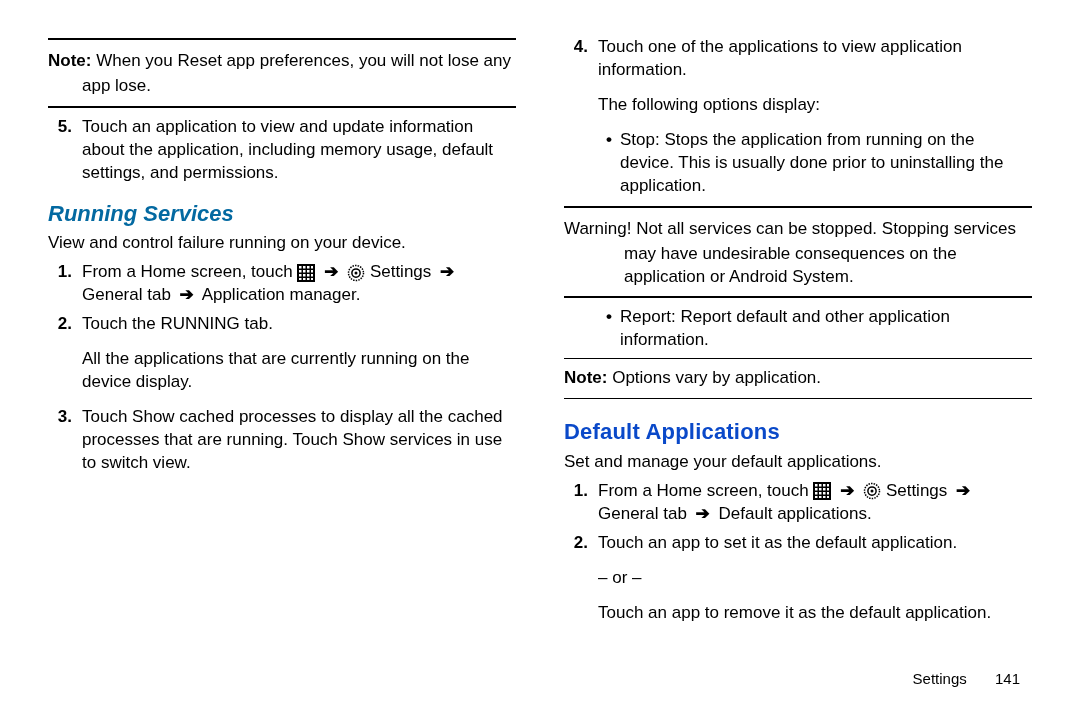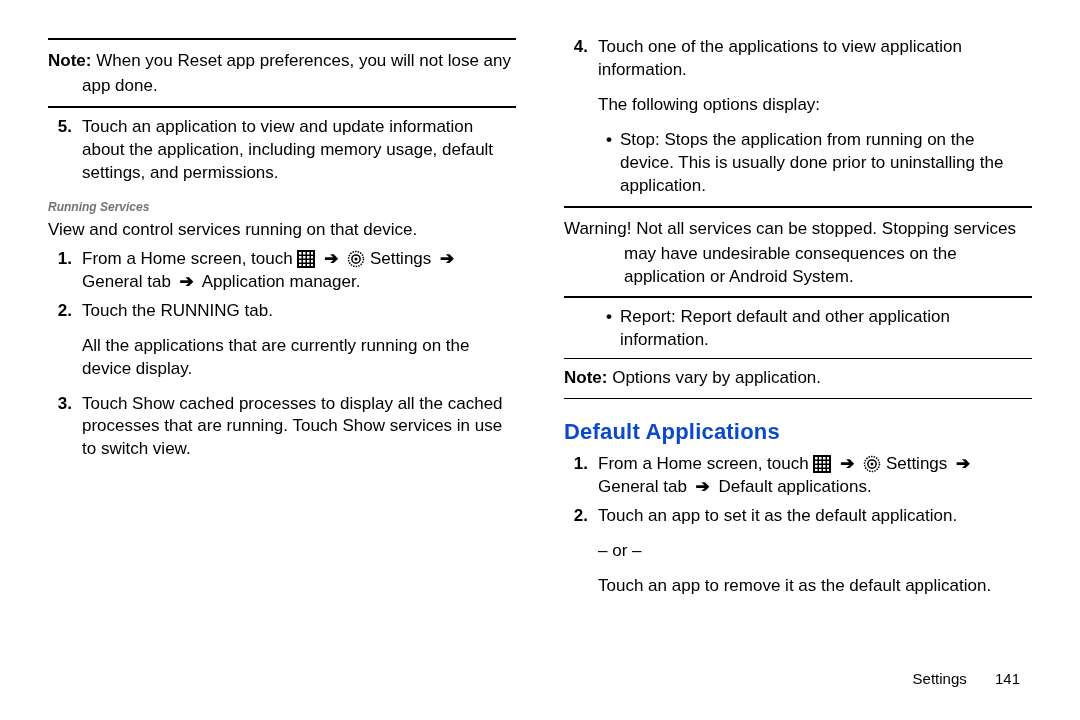--- a/index.html
+++ b/index.html
@@ -24,24 +24,24 @@
   }
   .col-left{padding-right:24px}
   .col-right{padding-left:24px}
   .rule{border:0;border-top:2px solid #000;margin:8px 0}
   .rule-thin{border:0;border-top:1px solid #000;margin:6px 0}
   .note{padding:2px 0}
   .note .label{font-weight:bold}
   .note .body{font-weight:normal}
   .note-cont{padding-left:34px}
   .sub-h{
-    color:#737373;
+    color:#0369a1;
     font-weight:bold;
     font-style:italic;
-    font-size:12px;
+    font-size:22px;
     margin:14px 0 4px 0;
   }
   .sec-h{
     color:#0a49c9;
     font-weight:900;
     font-size:22px;
     margin:18px 0 4px 0;
     letter-spacing:0.2px;
   }
   .intro{margin:2px 0 6px 0}
@@ -88,32 +88,32 @@
 
 <div class="page">
 
   <div class="col col-left">
 
     <hr class="rule">
     <div class="note">
       <span class="label">Note:</span>
       <span class="body">When you Reset app preferences, you will not lose any</span>
     </div>
-    <div class="note-cont">app done.</div>
+    <div class="note-cont">app lose.</div>
     <hr class="rule">
 
     <ol>
       <li class="step">
         <span class="num">5.</span>
         <span class="txt">Touch an application to view and update information about the application, including memory usage, default settings, and permissions.</span>
       </li>
     </ol>
 
     <div class="sub-h">Running Services</div>
-    <div class="intro">View and control services running on that device.</div>
+    <div class="intro">View and control failure running on your device.</div>
 
     <ol>
       <li class="step">
         <span class="num">1.</span>
         <span class="txt">
           <span>From a Home screen, touch </span>
           <span class="icon icon-grid">
             <svg width="18" height="18" viewBox="0 0 18 18">
                 <rect x="0" y="0" width="18" height="18" fill="#000"></rect>
                 <g fill="#fff">
@@ -208,20 +208,21 @@
       </li>
     </ul>
 
     <hr class="rule-thin">
     <div class="note">
       <span class="label">Note:</span><span class="body"> Options vary by application.</span>
     </div>
     <hr class="rule-thin">
 
     <div class="sec-h">Default Applications</div>
+    <div class="intro">Set and manage your default applications.</div>
 
     <ol>
       <li class="step">
         <span class="num">1.</span>
         <span class="txt">
           <span>From a Home screen, touch </span>
           <span class="icon icon-grid">
             <svg width="18" height="18" viewBox="0 0 18 18">
                 <rect x="0" y="0" width="18" height="18" fill="#000"></rect>
                 <g fill="#fff">

